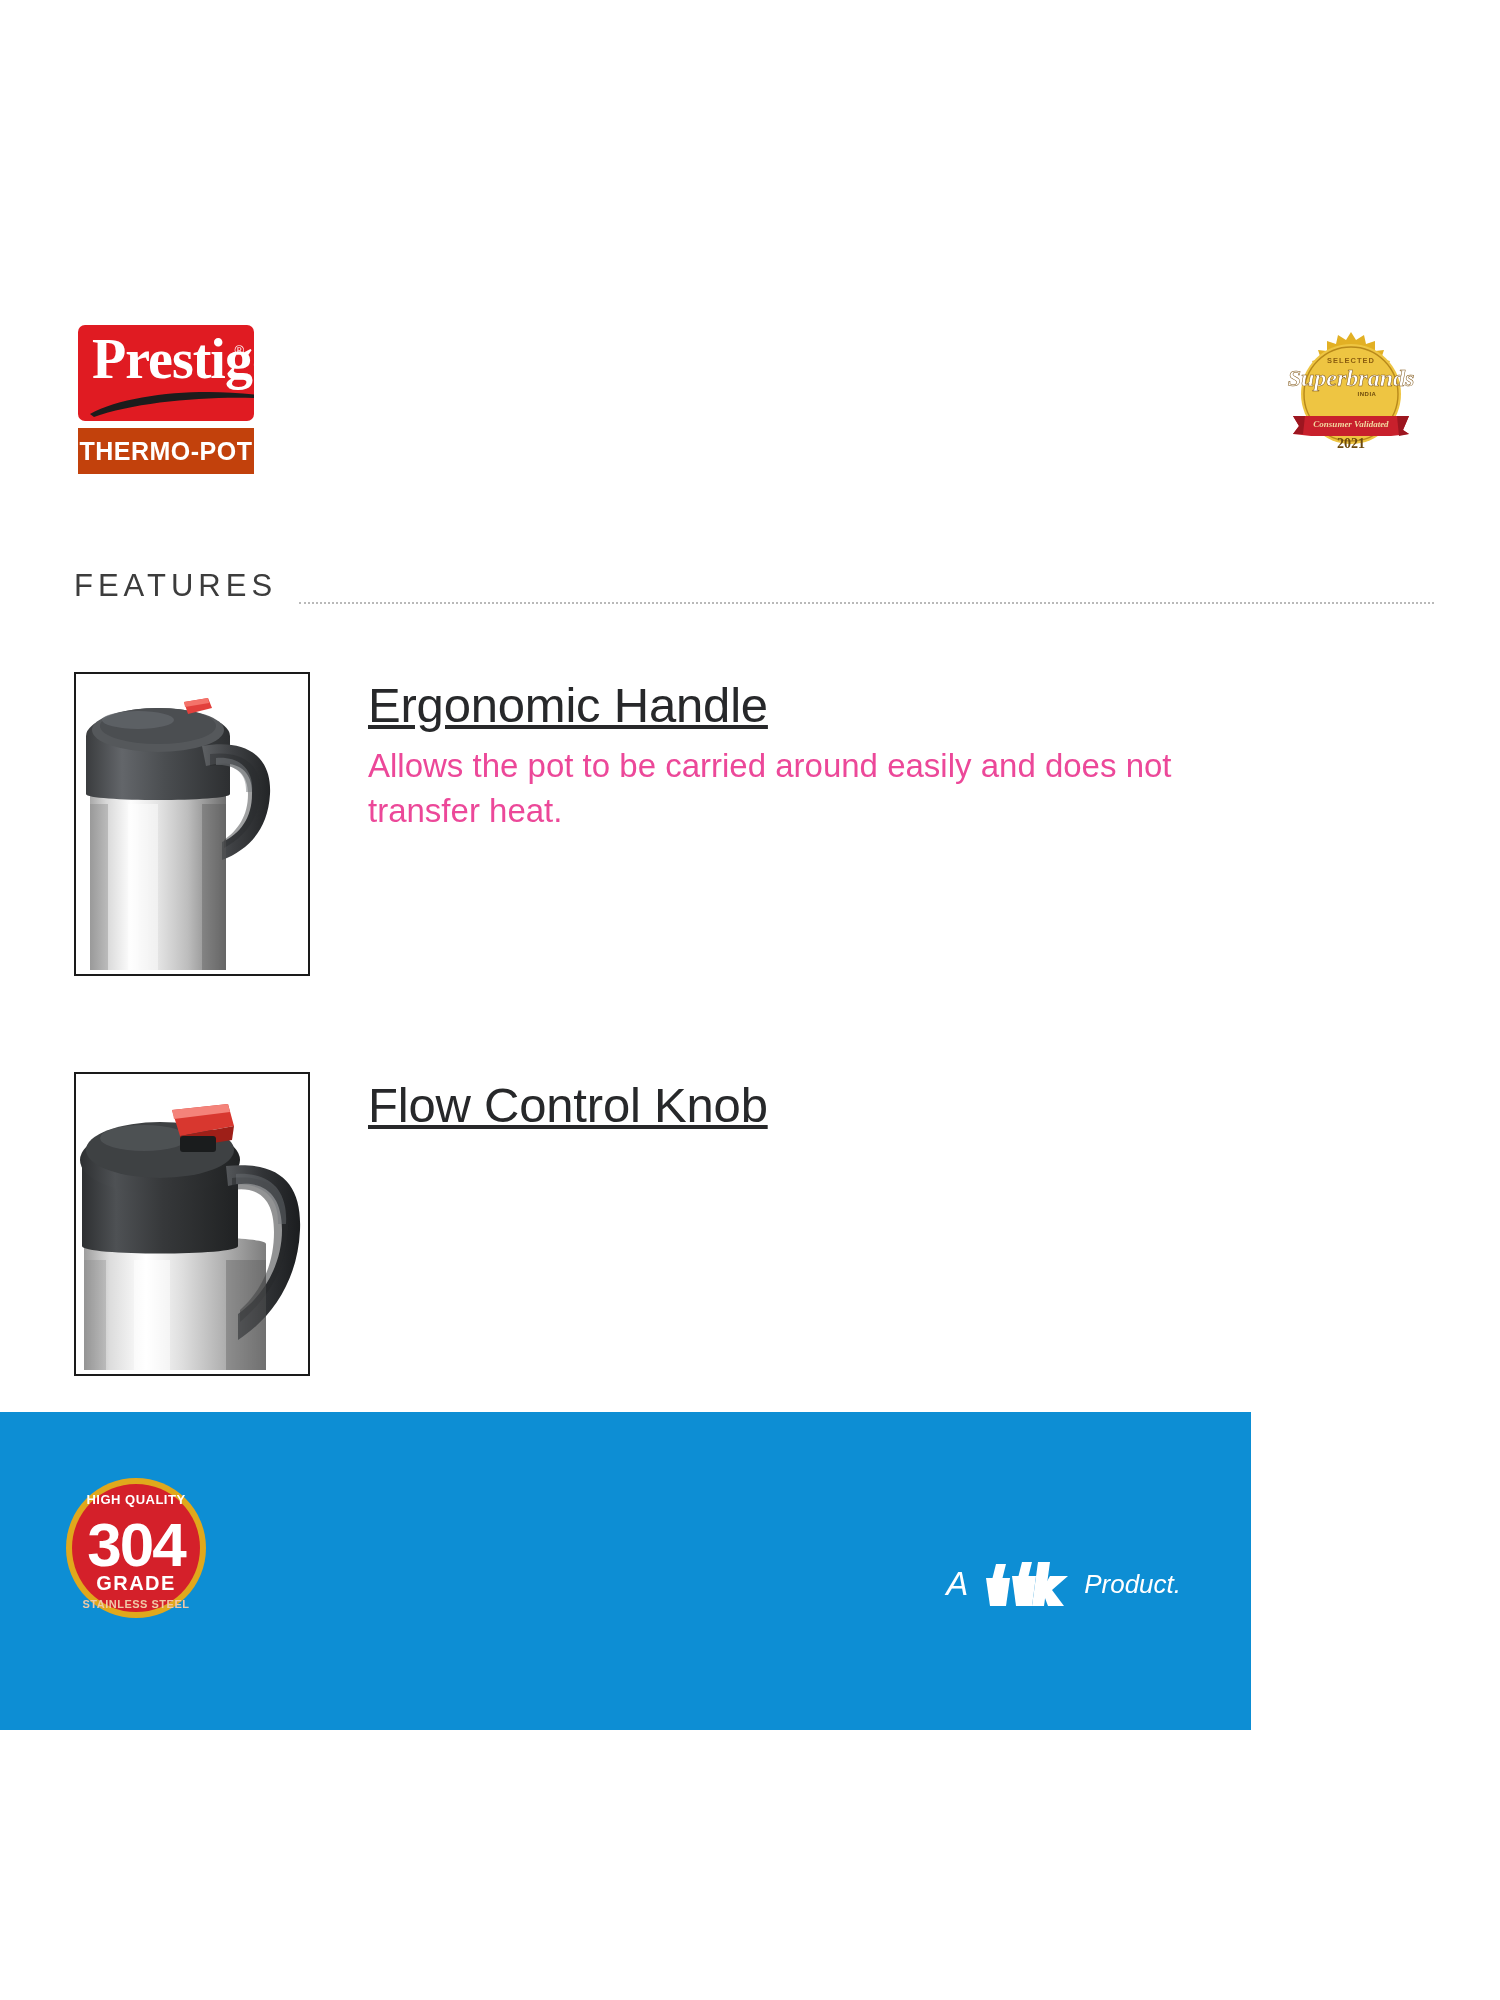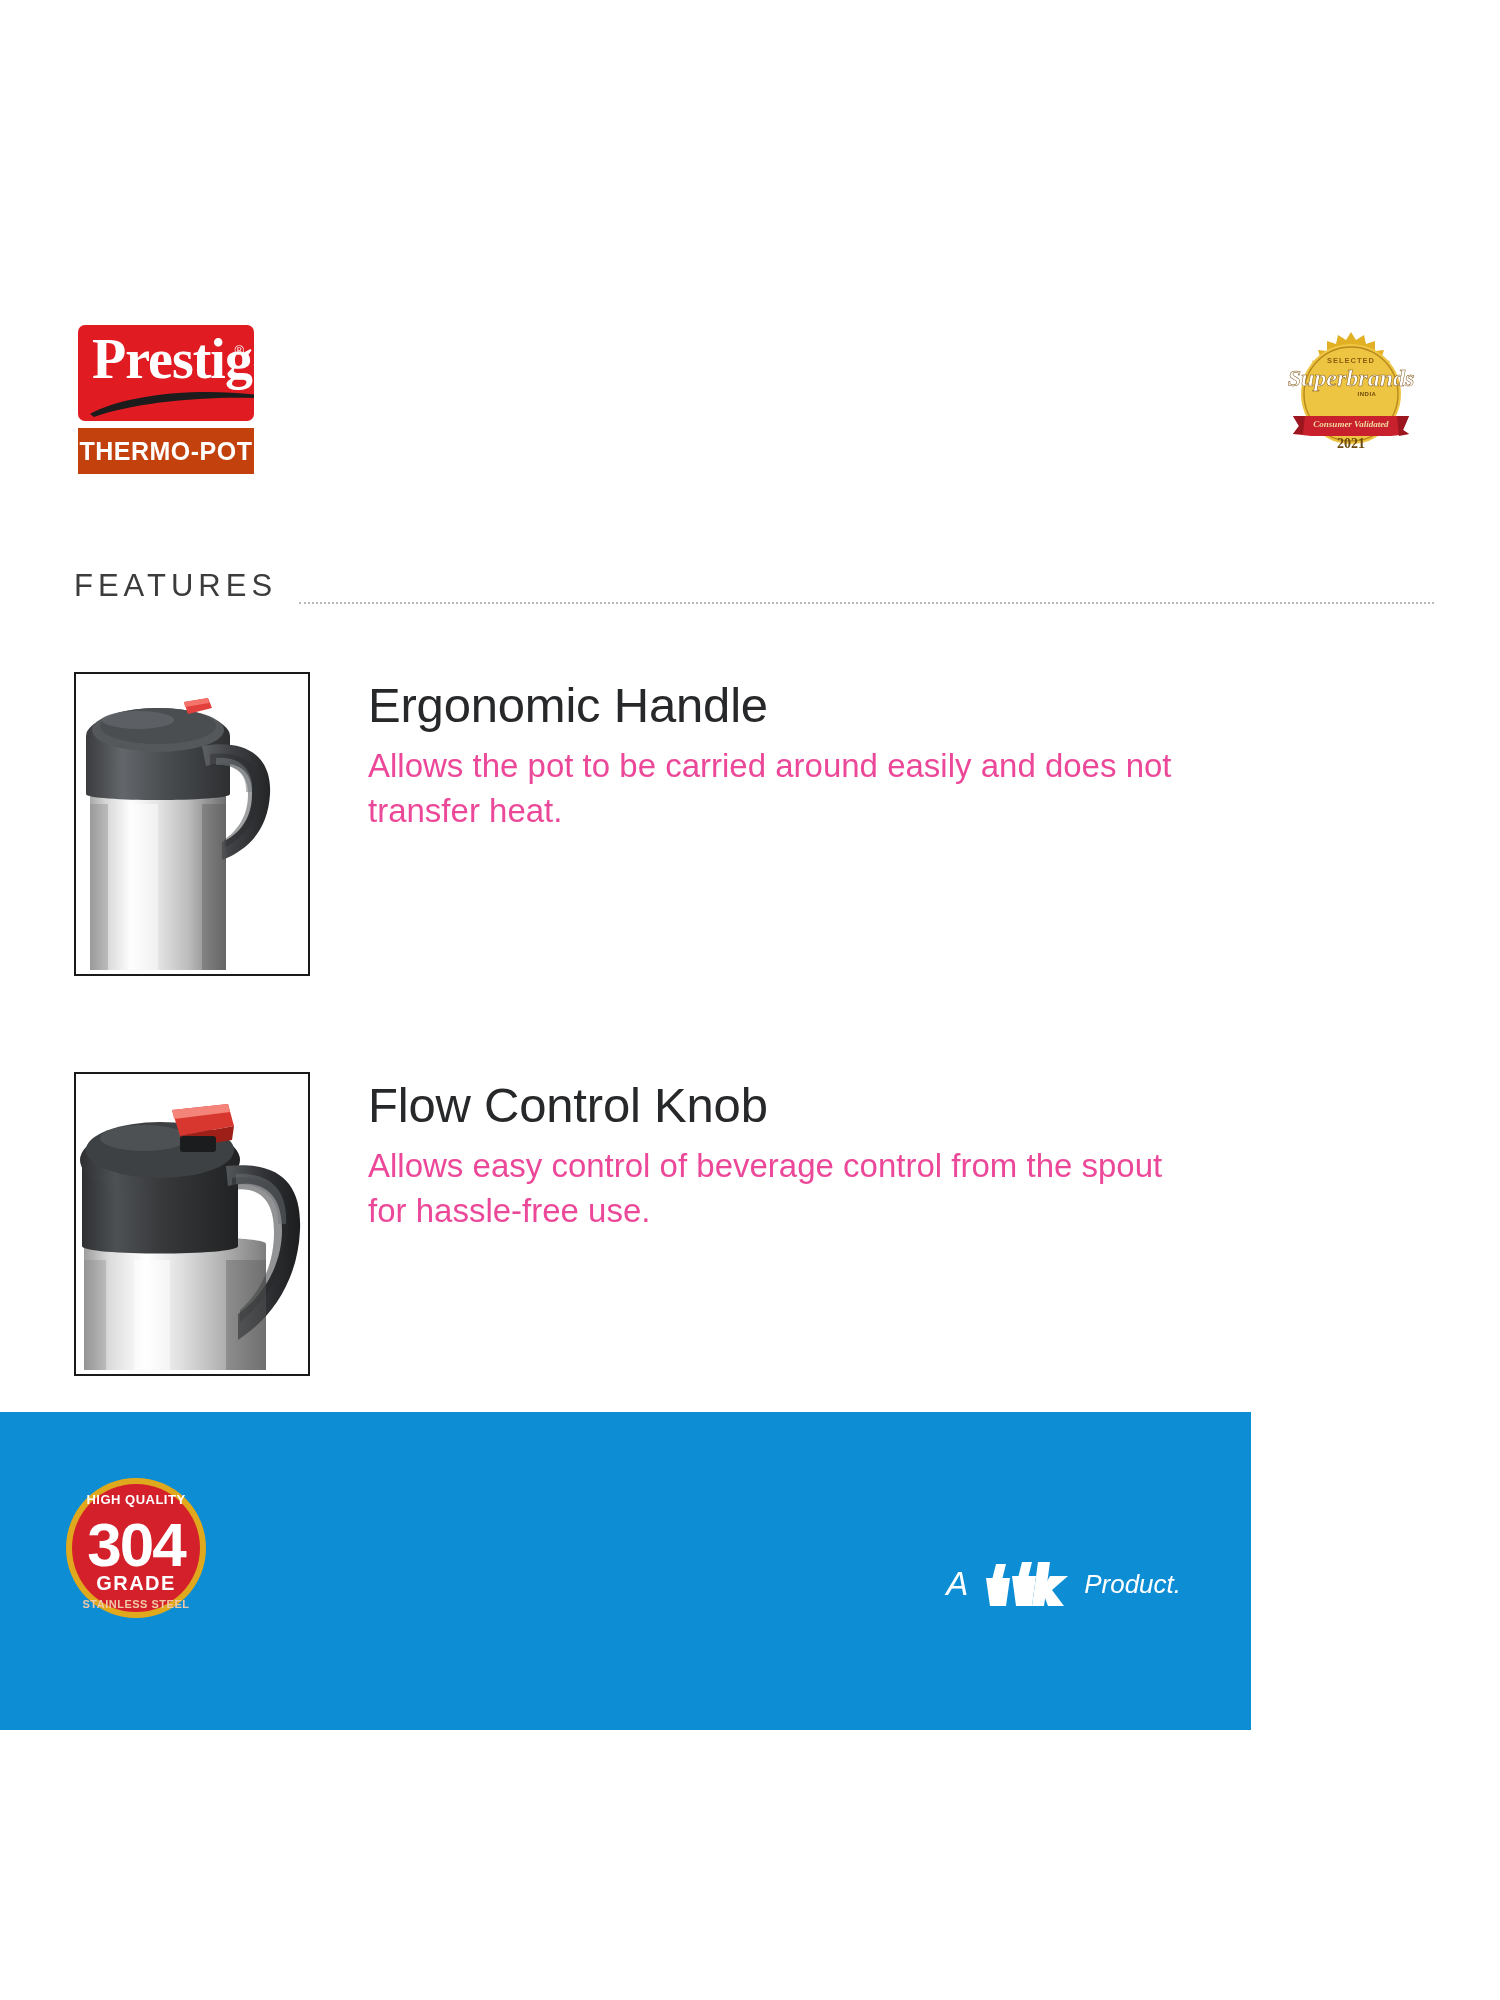--- a/index.html
+++ b/index.html
@@ -132,20 +132,21 @@
     margin-left: 58px;
     padding-top: 6px;
   }
   .feature-heading {
     font-size: 49px;
     color: #27282a;
     font-weight: 400;
     line-height: 1.12;
     margin: 0 0 10px 0;
     letter-spacing: -0.2px;
+    text-decoration: underline;
   }
   .feature-desc {
     font-size: 33px;
     color: #ec4899;
     font-weight: 400;
     line-height: 1.38;
     margin: 0;
     max-width: 830px;
   }
 
@@ -343,21 +344,20 @@
       <path d="M156,104 C198,100 214,122 212,156 C210,196 190,226 164,248 L164,236 C186,216 198,190 198,158 C198,124 182,112 156,116 Z" fill="#25272a" opacity="0.5"></path>
       <path d="M160,100 C196,98 212,118 210,150 L202,150 C203,124 188,110 160,110 Z" fill="#6f7477" opacity="0.45"></path>
 
       <rect x="8" y="186" width="22" height="110" fill="#808080" opacity="0.3"></rect>
       <rect x="150" y="186" width="40" height="110" fill="#5c5c5c" opacity="0.4"></rect>
       <rect x="58" y="186" width="36" height="110" fill="#ffffff" opacity="0.5"></rect>
     </svg>
   </div>
   <div class="feature-text">
     <h2 class="feature-heading">Flow Control Knob</h2>
-    <p class="feature-desc">Allows easy control of beverage control from the spout for hassle-free use.</p>
   </div>
 </div>
 
 <div id="footer-band">
   <div id="grade-badge">
     <svg width="148" height="148" viewBox="0 0 148 148">
       <circle cx="74" cy="74" r="70" fill="#e0a81c"></circle>
       <circle cx="74" cy="74" r="64" fill="#d4202a"></circle>
       <text x="74" y="30" text-anchor="middle" font-family="Liberation Sans, sans-serif" font-size="13" font-weight="bold" fill="#ffffff" letter-spacing="0.5">HIGH QUALITY</text>
       <text x="74" y="92" text-anchor="middle" font-family="Liberation Sans, sans-serif" font-size="62" font-weight="bold" fill="#ffffff" letter-spacing="-2">304</text>

